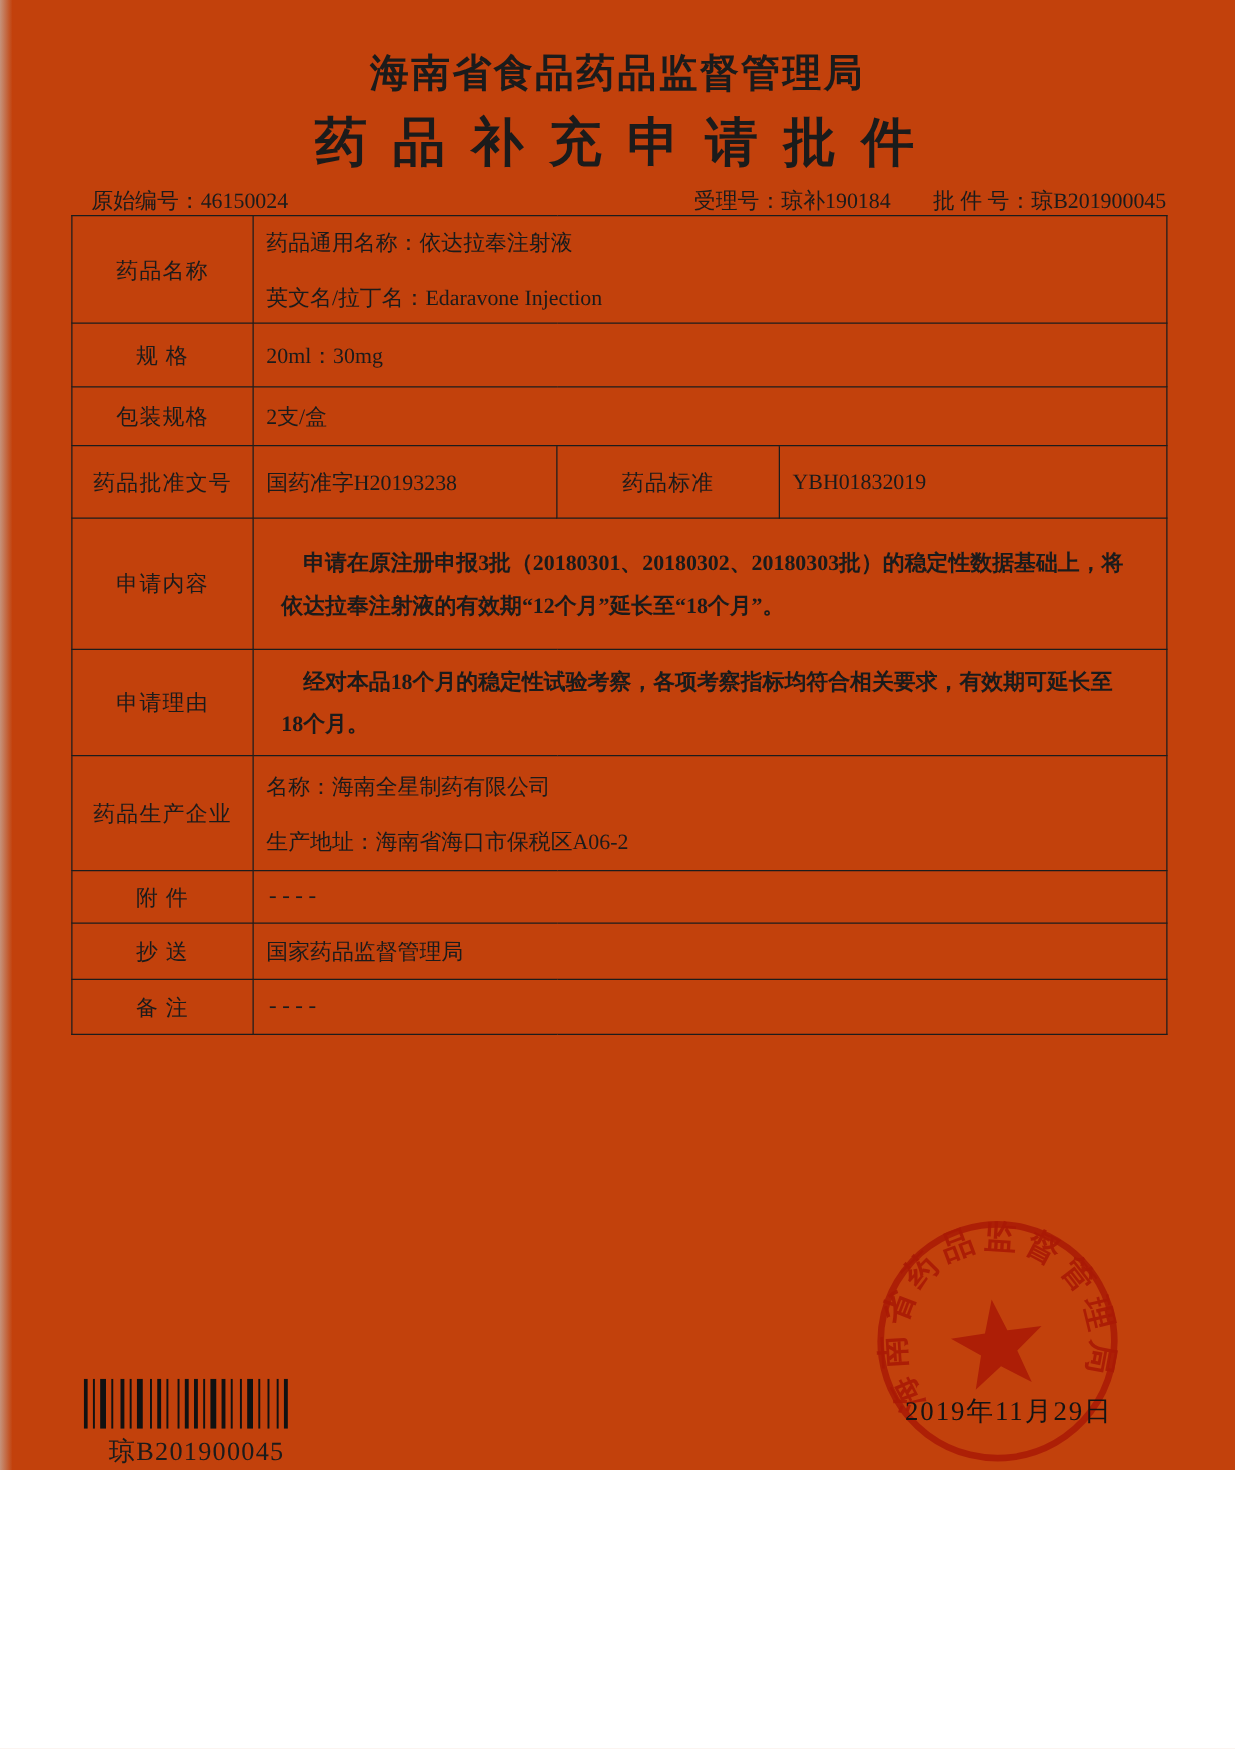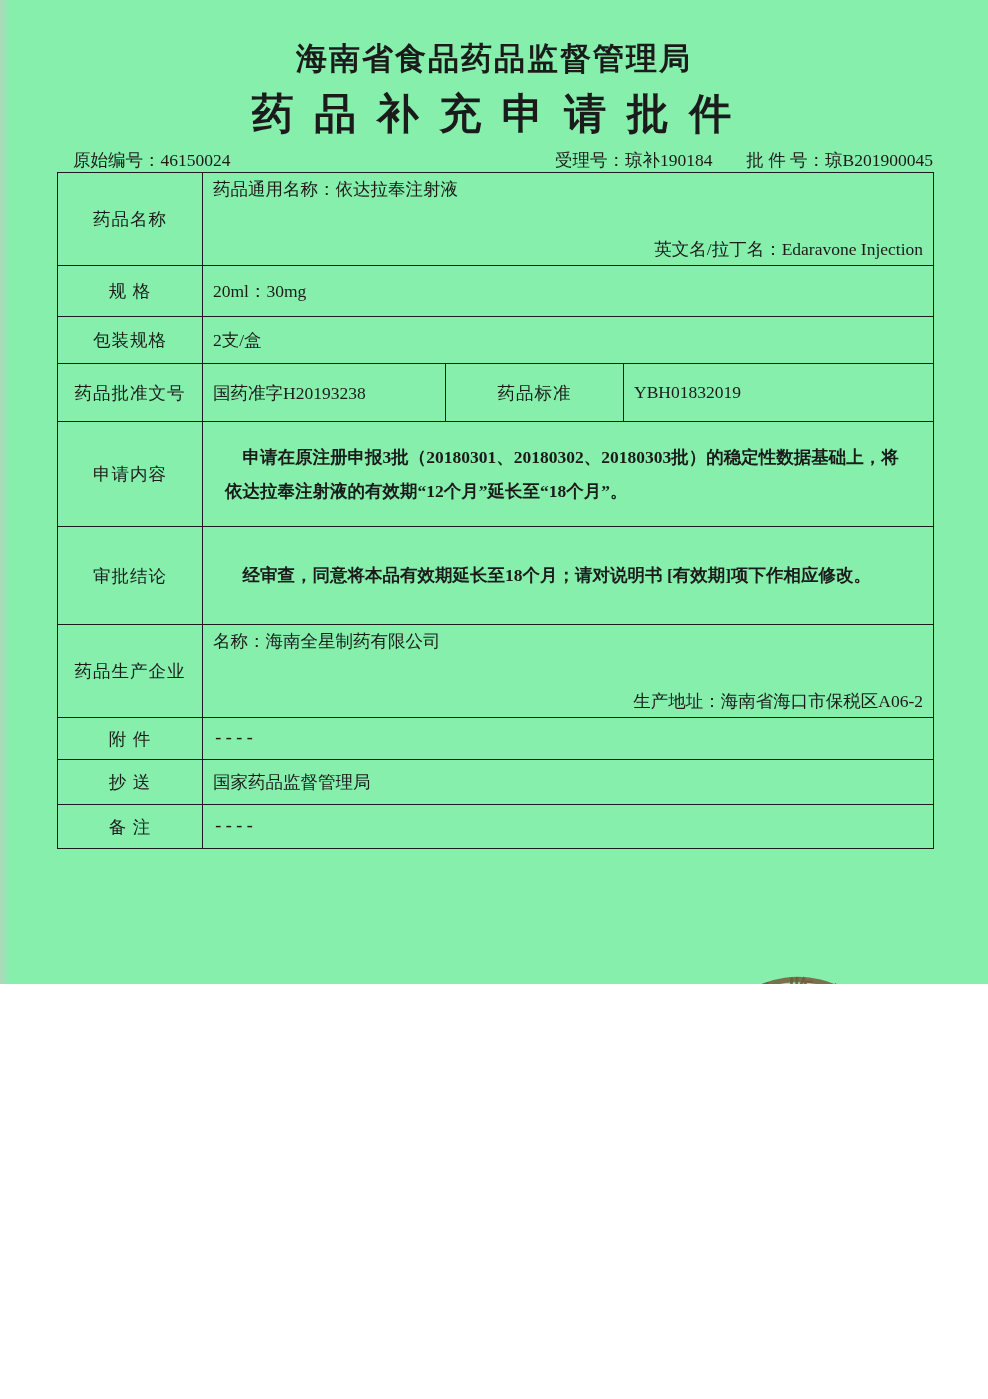--- a/index.html
+++ b/index.html
@@ -4,23 +4,23 @@
 <style>
   * { margin: 0; padding: 0; box-sizing: border-box; }
   html, body { background: #ffffff; }
   body {
     font-family: "Liberation Serif", "DejaVu Serif", serif;
     color: #1b1b1b;
   }
   .page {
     position: relative;
     width: 988px;
-    height: 984px;
+    height: 1176px;
     margin: 0 auto;
-    background: #86efac;
+    background: #c2410c;
     overflow: hidden;
   }
   
   .page::before {
     content: "";
     position: absolute;
     left: 0; top: 0; bottom: 0;
     width: 10px;
     background: linear-gradient(to right, #c8c8c4, rgba(255,255,255,0));
     opacity: .6;
@@ -71,21 +71,21 @@
   .doc-table td.lbl {
     text-align: center;
     padding: 2px 4px;
     letter-spacing: 1px;
   }
   .doc-table td.val { padding: 2px 10px; text-align: left; }
   .doc-table td.val.two-line {
     vertical-align: middle;
   }
   .two-line .line { padding: 2px 0; }
-  .two-line .line + .line { margin-top: 32px; text-align: right; }
+  .two-line .line + .line { margin-top: 16px; }
   .para {
     line-height: 1.95;
     text-indent: 1em;
     padding: 6px 16px 6px 12px;
     font-weight: bold;
   }
   .dash { letter-spacing: 0; font-family: "Liberation Mono", "DejaVu Sans Mono", monospace; }
 
   
   tr.r1  { height: 86px; }
@@ -176,24 +176,24 @@
       <td class="val">国药准字H20193238</td>
       <td class="lbl">药品标准</td>
       <td class="val">YBH01832019</td>
     </tr>
     <tr class="r7">
       <td class="lbl">申请内容</td>
       <td class="val" colspan="3">
         <div class="para">申请在原注册申报3批（20180301、20180302、20180303批）的稳定性数据基础上，将依达拉奉注射液的有效期“12个月”延长至“18个月”。</div>
       </td>
     </tr>
-    <tr class="r9">
-      <td class="lbl">审批结论</td>
+    <tr class="r8">
+      <td class="lbl">申请理由</td>
       <td class="val" colspan="3">
-        <div class="para">经审查，同意将本品有效期延长至18个月；请对说明书 [有效期]项下作相应修改。</div>
+        <div class="para">经对本品18个月的稳定性试验考察，各项考察指标均符合相关要求，有效期可延长至18个月。</div>
       </td>
     </tr>
     <tr class="r10">
       <td class="lbl">药品生产企业</td>
       <td class="val two-line" colspan="3">
         <div class="line">名称：海南全星制药有限公司</div>
         <div class="line">生产地址：海南省海口市保税区A06-2</div>
       </td>
     </tr>
     <tr class="r11">

